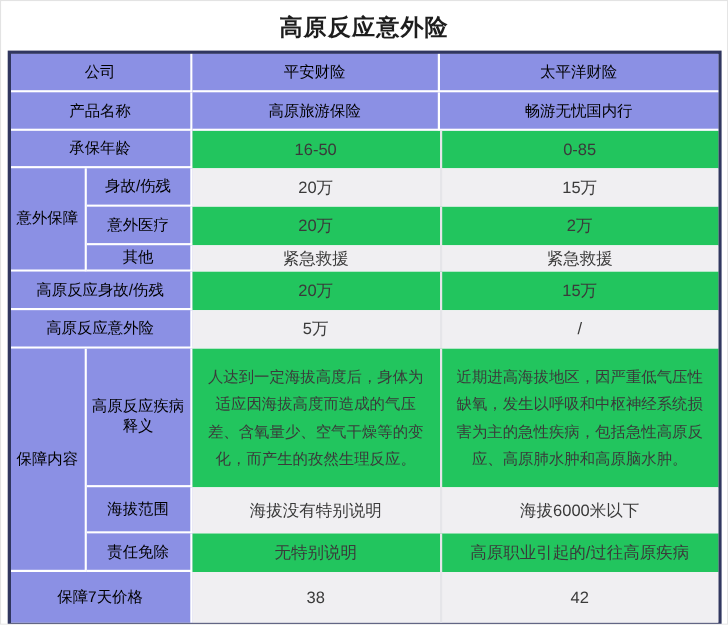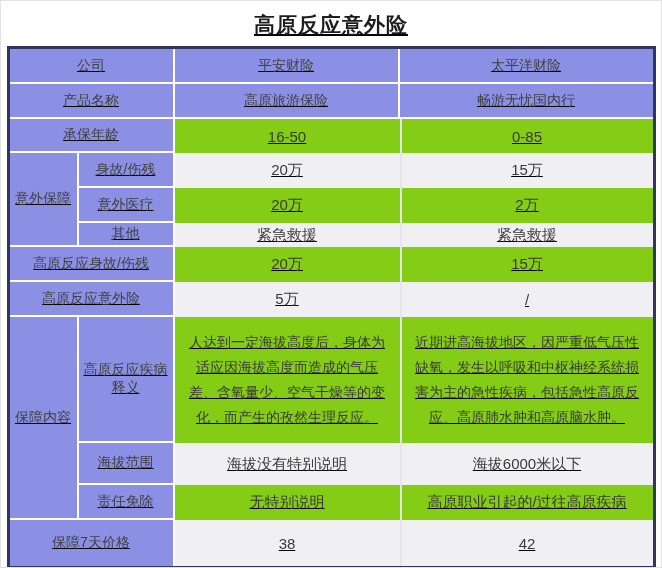--- a/index.html
+++ b/index.html
@@ -9,21 +9,20 @@
     font-family: "Liberation Sans", "DejaVu Sans", sans-serif;
   }
   .page {
     position: relative;
     width: 662px;
     height: 568px;
     box-sizing: border-box;
     background: #ffffff;
     border: 1px solid #e3e3e3;
     overflow: hidden;
-    text-decoration: underline;
   }
   .page-title {
     margin: 10px 0 7px 0;
     text-align: center;
     font-size: 21px;
     font-weight: 700;
     color: #1d1d1d;
     letter-spacing: 1px;
   }
   .table-frame {
@@ -41,34 +40,34 @@
   td {
     text-align: center;
     vertical-align: middle;
     padding: 2px 4px;
     box-sizing: border-box;
     overflow: hidden;
   }
   
   td.p {
     background: #8b90e4;
-    color: #404040;
+    color: #000000;
     font-size: 14px;
     border-right: 2px solid #ffffff;
     border-bottom: 2px solid #ffffff;
   }
   td.p.nr { border-right: none; }   
   td.p.nb { border-bottom: none; }  
   
   td.v {
     font-size: 15px;
     color: #3a3a3a;
   }
   td.v.c3 { border-left: 2px solid #e5e5e9; }
-  tr.w td.v { background: #84cc16; }
+  tr.w td.v { background: #22c55e; }
   tr.g td.v { background: #f0eff2; }
   td.v.long {
     font-size: 14px;
     line-height: 1.8;
     padding: 0 10px;
     text-align: center;
   }
   
   tr.h35 { height: 35px; }
   tr.h34 { height: 34px; padding-left: 17px; }

